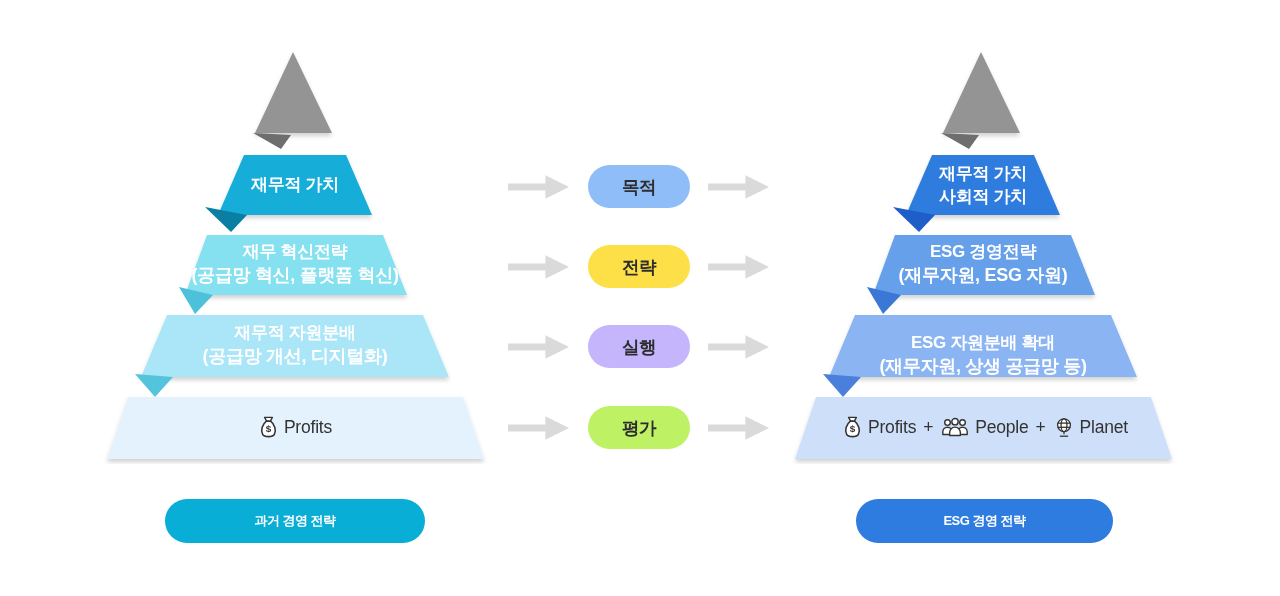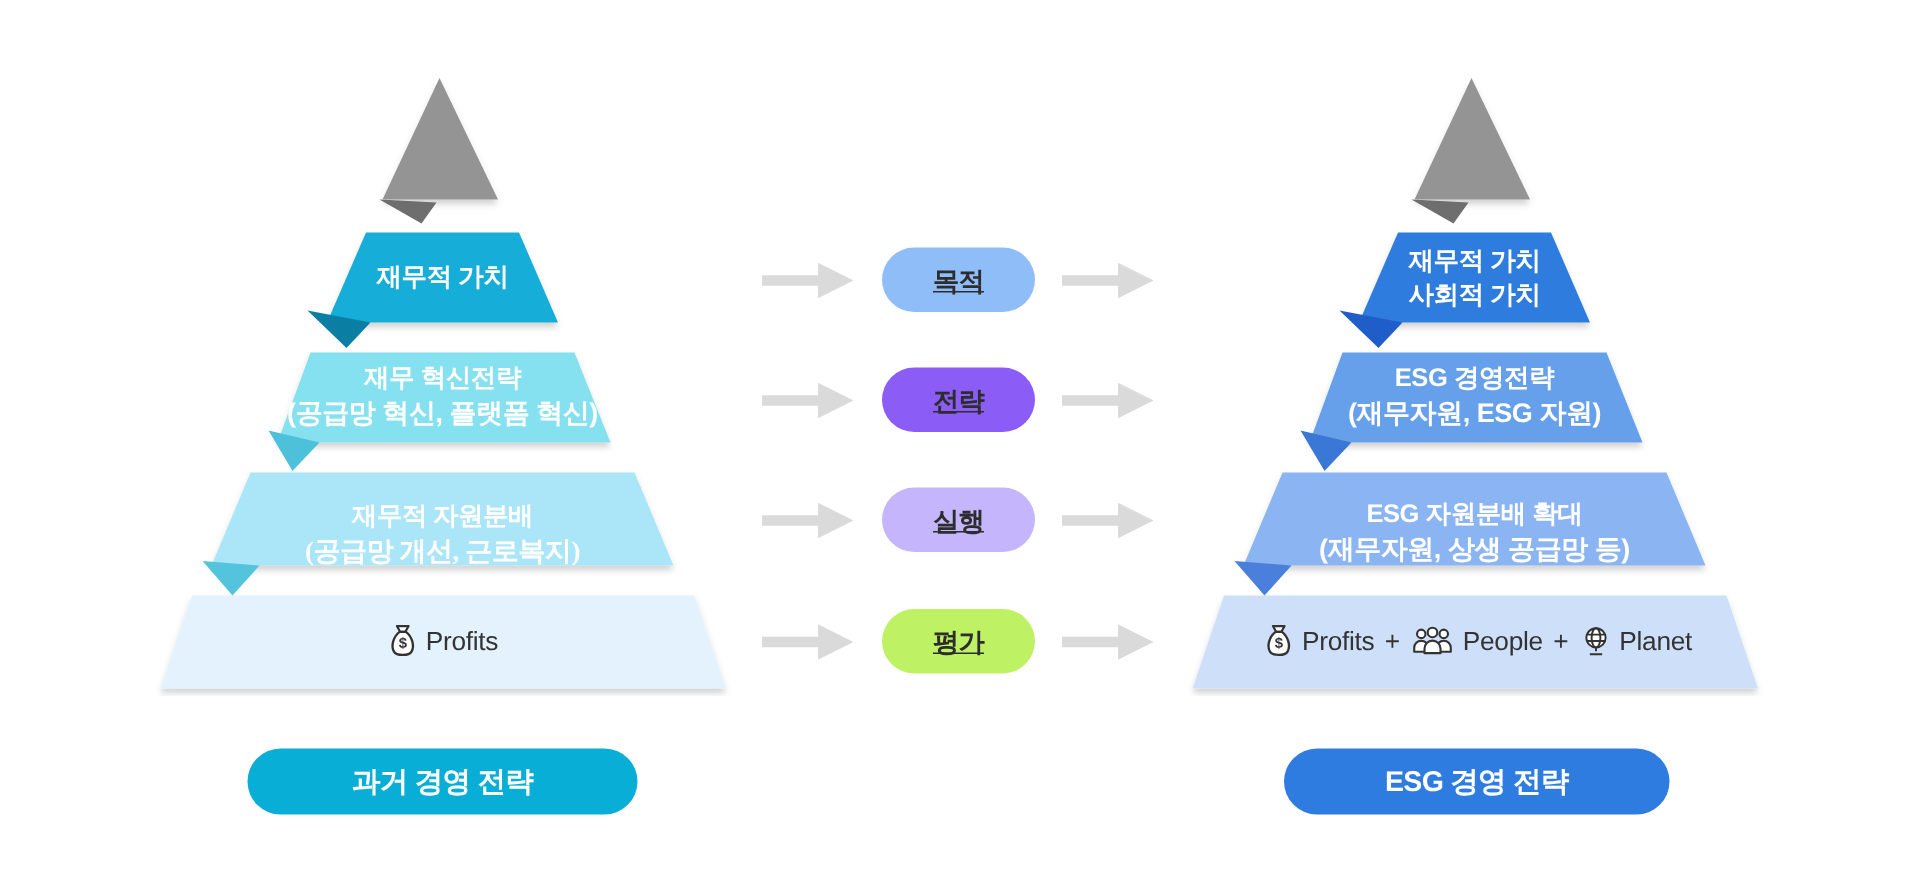--- a/index.html
+++ b/index.html
@@ -19,27 +19,27 @@
   .band-label span:empty { display:none; }
 
   .profits-row { position:absolute; display:flex; align-items:center; justify-content:center;
     color:#333; font-weight:400; font-size:17.5px; letter-spacing:-0.2px; }
   .profits-row .seg { display:flex; align-items:center; gap:5px; }
   .profits-row .plus { margin:0 7px; font-weight:400; }
   .profits-row svg { display:block; }
 
   .pill { position:absolute; left:588px; width:102px; height:43px; border-radius:22px;
     display:flex; align-items:center; justify-content:center;
-    font-size:17.5px; font-weight:700; color:#2d2d2d; letter-spacing:-0.5px;text-decoration:underline; }
+    font-size:17.5px; font-weight:700; color:#2d2d2d; letter-spacing:-0.5px; }
 
   .flow-arrow { position:absolute; width:61px; height:28px; }
 
   .cta { position:absolute; top:499px; height:44px; border-radius:22px; border:none;
     display:flex; align-items:center; justify-content:center; color:#fff;
-    font-size:19px; font-weight:700; letter-spacing:-0.5px; cursor:pointer;
+    font-size:13px; font-weight:700; letter-spacing:-0.5px; cursor:pointer;
     font-family:inherit; }
   .cta.left { left:165px; width:260px; }
   .cta.right { left:856px; width:257px;text-align:right; }
 </style>
 </head>
 <body>
 
 <div class="stage">
 
   <svg class="pyr-svg left" viewBox="0 0 400 420">
@@ -81,23 +81,23 @@
   </svg>
 
   <div class="band-label" style="left:195px; top:156px; width:200px; height:58px;">
     <span class="l1">재무적 가치</span>
 
   </div>
   <div class="band-label" style="left:165px; top:235px; width:260px; height:58px;">
     <span class="l1">재무 혁신전략</span>
     <span class="l2">(공급망 혁신, 플랫폼 혁신)</span>
   </div>
-  <div class="band-label" style="left:160px; top:326px; width:270px; height:60px;font-family:Liberation Serif, serif;">
+  <div class="band-label" style="left:160px; top:315px; width:270px; height:60px;">
     <span class="l1">재무적 자원분배</span>
-    <span class="l2">(공급망 개선, 근로복지)</span>
+    <span class="l2">(공급망 개선, 디지털화)</span>
   </div>
   <div class="profits-row" style="left:135px; top:397px; width:320px; height:60px;">
     <span class="seg">
       <svg width="21" height="23" viewBox="0 0 20 22">
         <path d="M6.3 1.3 h7.4 l-2 3.7 h-3.4 Z" fill="#fff" stroke="#333" stroke-width="1.4" stroke-linejoin="round"></path>
         <path d="M8 5 C 4 8, 2.3 14, 4.4 17.6 C 6 20.4, 14 20.4, 15.6 17.6 C 17.7 14, 16 8, 12 5 Z" fill="#fff" stroke="#333" stroke-width="1.5" stroke-linejoin="round"></path>
         <text x="10" y="15.6" text-anchor="middle" font-size="9.5" font-weight="bold" fill="#333">$</text>
       </svg>
       <span>Profits</span>
     </span>
@@ -160,21 +160,21 @@
   <div class="pill" style="top: 165px; background: rgb(143, 189, 248);">
     <span>목적</span>
   </div>
   <svg class="flow-arrow" style="left:708px; top:173px;" viewBox="0 0 62 28">
     <polygon points="0,10.5 38,10.5 38,2 62,14 38,26 38,17.5 0,17.5" fill="#DADADA"></polygon>
   </svg>
 
   <svg class="flow-arrow" style="left:508px; top:253px;" viewBox="0 0 62 28">
     <polygon points="0,10.5 38,10.5 38,2 62,14 38,26 38,17.5 0,17.5" fill="#DADADA"></polygon>
   </svg>
-  <div class="pill" style="top: 245px; background: #8b5cf6;">
+  <div class="pill" style="top: 245px; background: #fde047;">
     <span>전략</span>
   </div>
   <svg class="flow-arrow" style="left:708px; top:253px;" viewBox="0 0 62 28">
     <polygon points="0,10.5 38,10.5 38,2 62,14 38,26 38,17.5 0,17.5" fill="#DADADA"></polygon>
   </svg>
 
   <svg class="flow-arrow" style="left:508px; top:333px;" viewBox="0 0 62 28">
     <polygon points="0,10.5 38,10.5 38,2 62,14 38,26 38,17.5 0,17.5" fill="#DADADA"></polygon>
   </svg>
   <div class="pill" style="top: 325px; background: #c4b5fd;">

